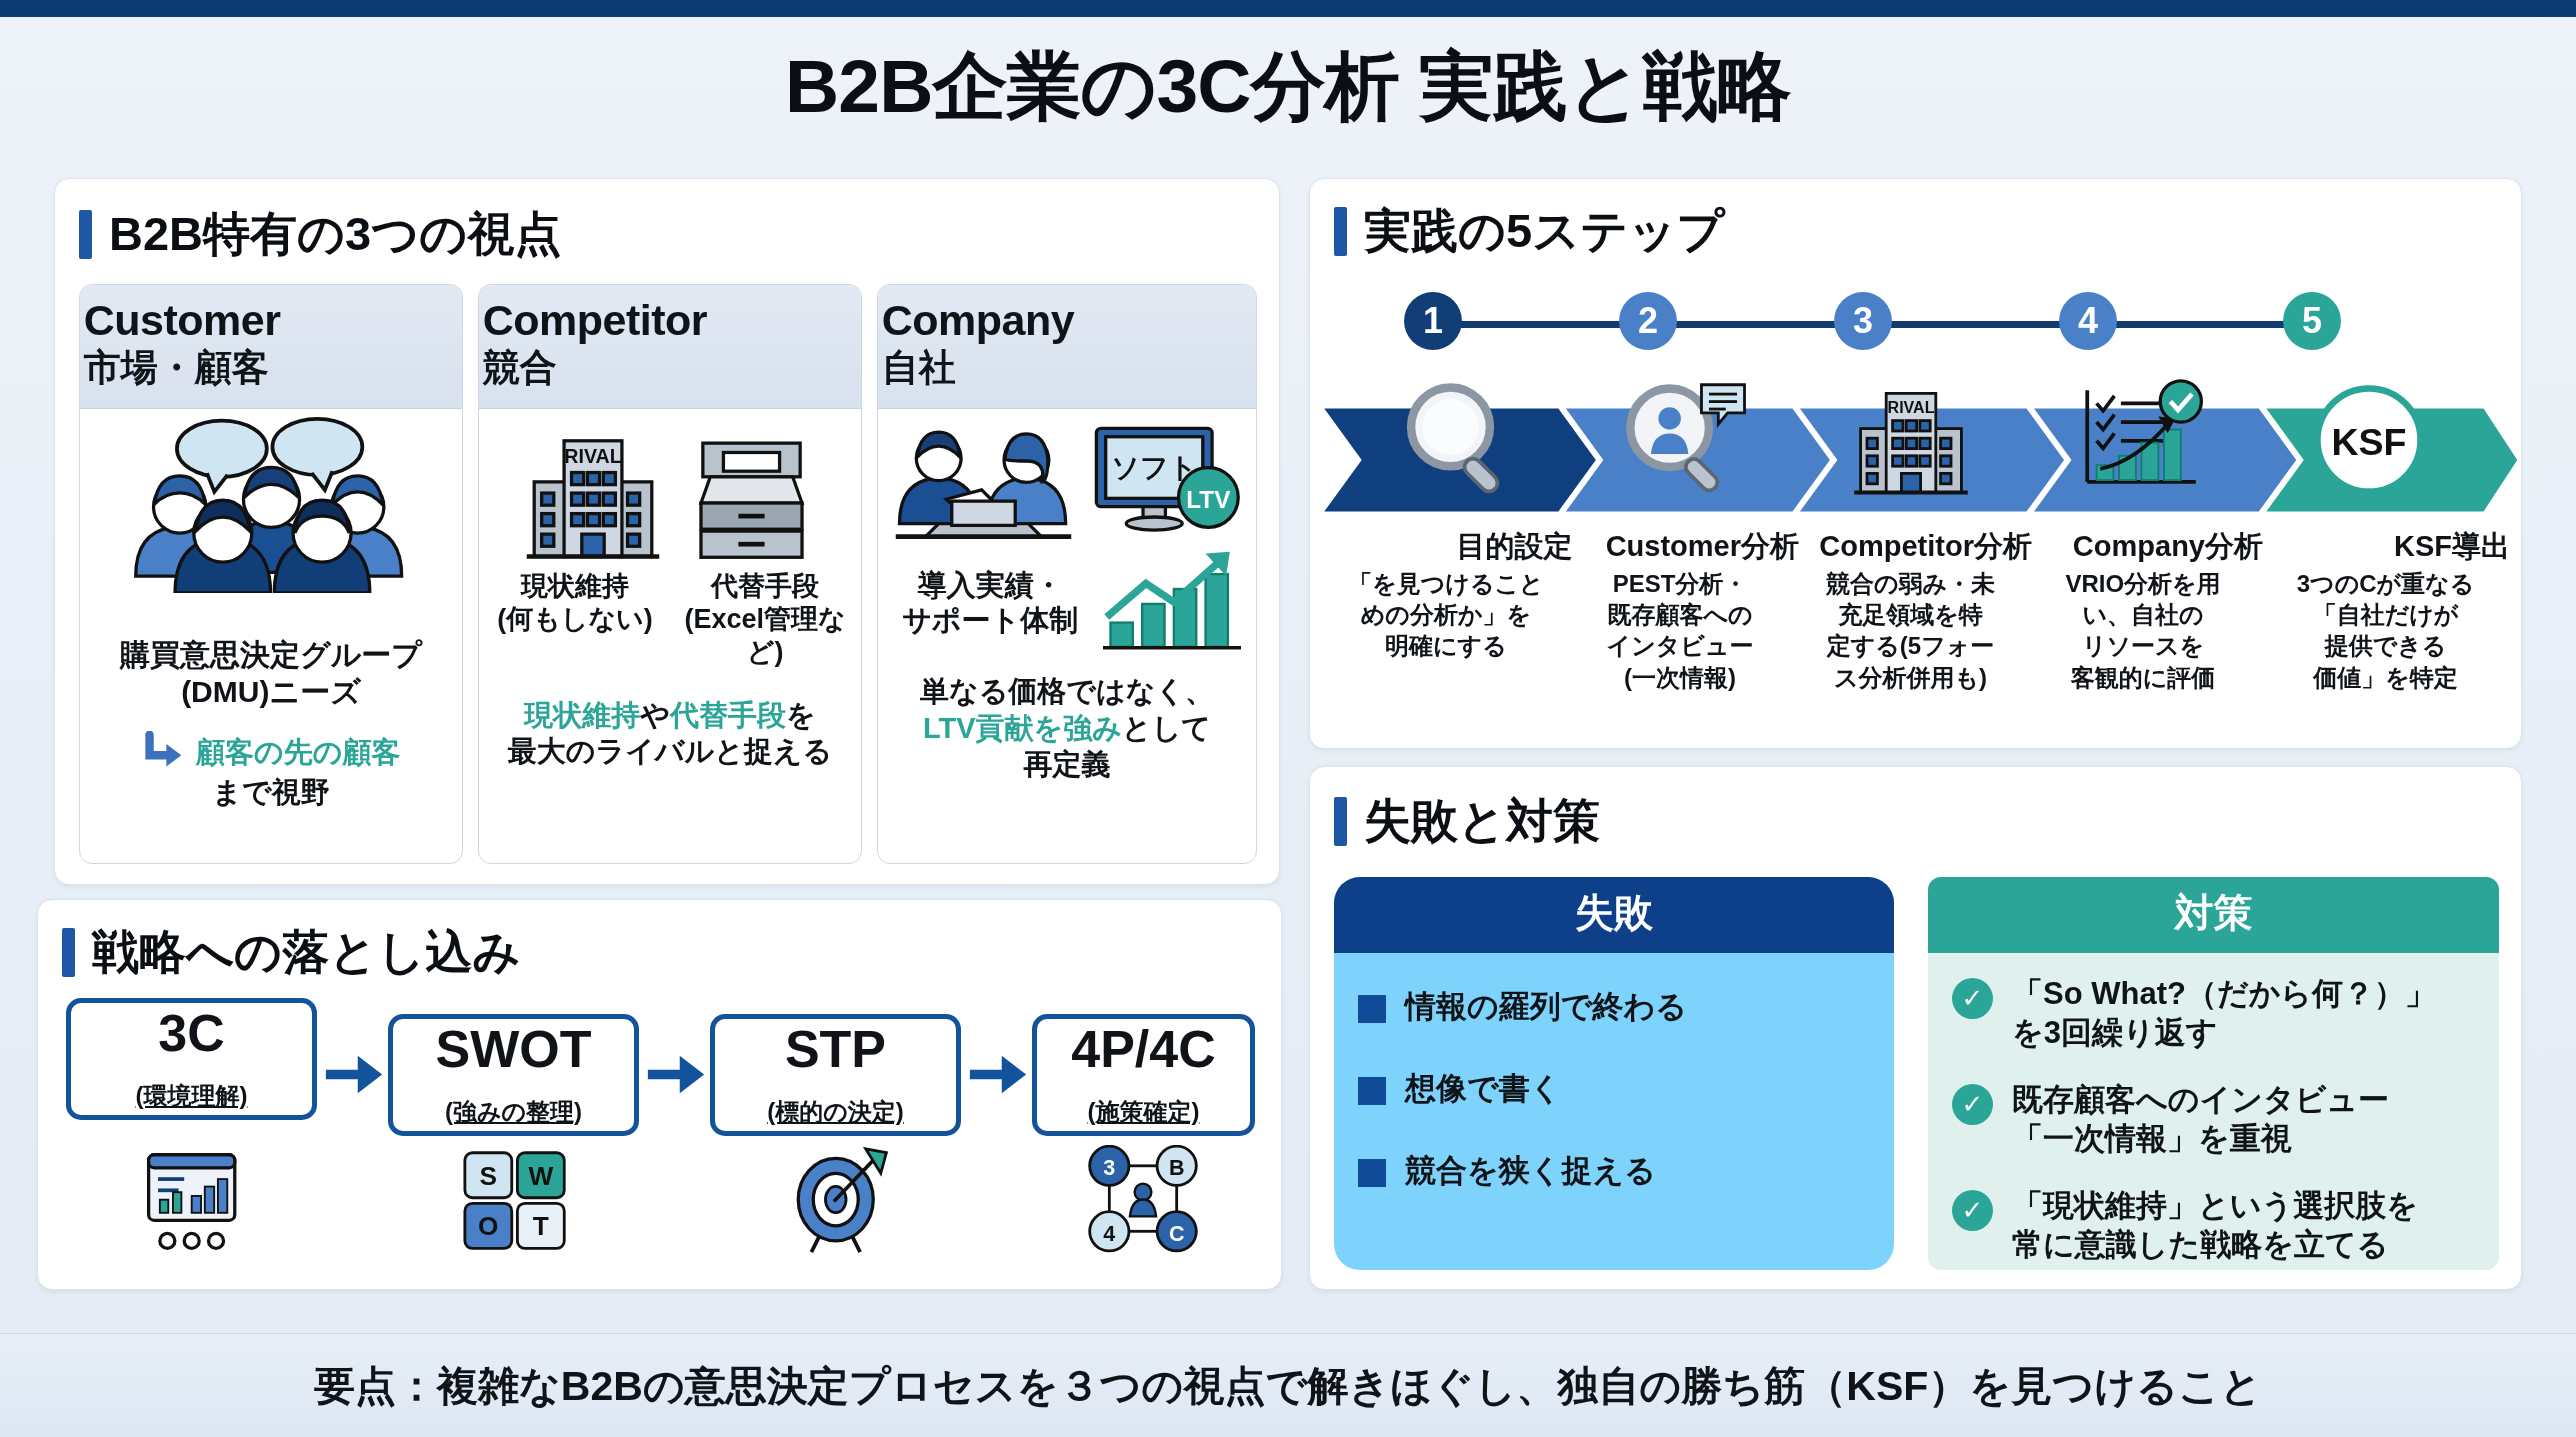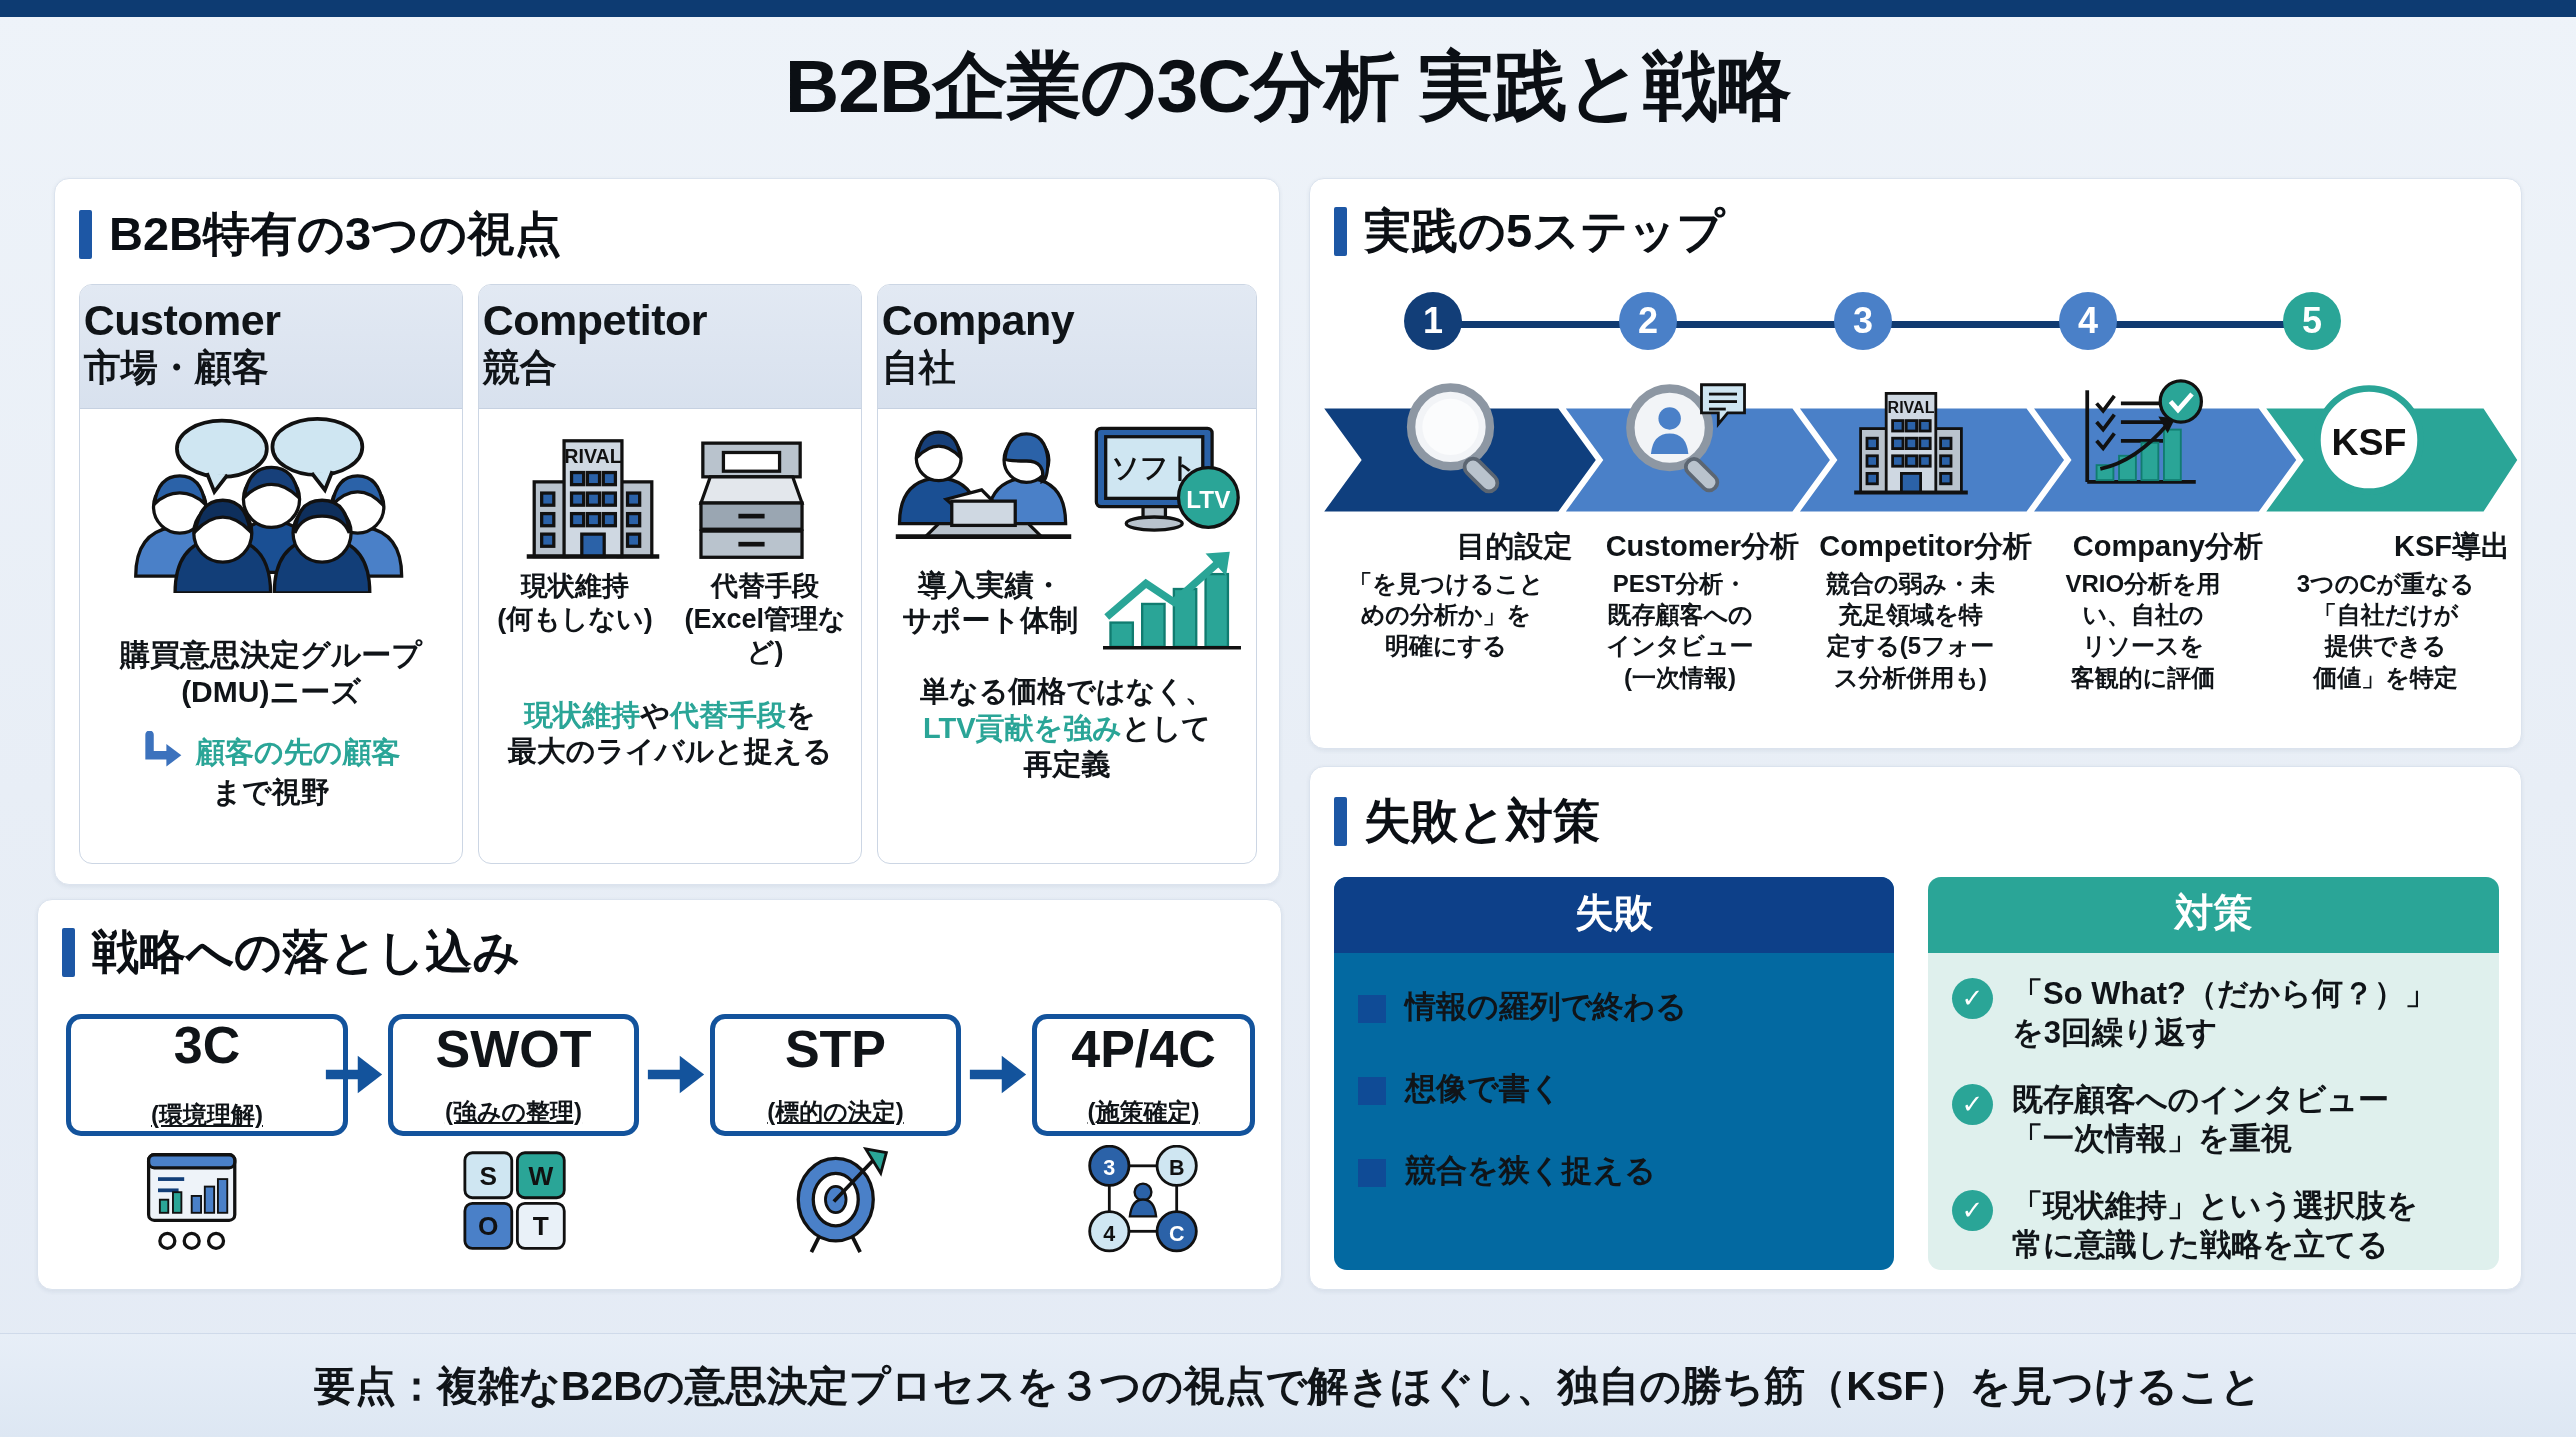--- a/index.html
+++ b/index.html
@@ -413,21 +413,21 @@
 提供できる
 価値」を特定</span></div>
 </div>
 
 <div class="panel" style="left:1309px; top:766px; width:1213px; height:524px;">
   <div class="sec-head" style="position:absolute; left:24px; top:22.5px;">
     <div class="sec-bar"></div>
     <div class="sec-title">失敗と対策</div>
   </div>
 
-  <div class="fc-card" style="left:24px; top:110px; width:560px; height:393px; background:#0369a1;">
+  <div class="fc-card" style="left:24px; top:110px; width:560px; height:393px; background:#7dd3fc;border-radius:26px;">
     <div class="fc-head" style="background:#0d4089;">失敗</div>
     <div class="fc-body" style="padding-top:34px;">
       <div class="fc-row" style="margin-bottom:43px;">
         <div class="fc-sq"></div>
         <div class="fc-txt">情報の羅列で終わる</div>
       </div>
       <div class="fc-row" style="margin-bottom:43px;">
         <div class="fc-sq"></div>
         <div class="fc-txt">想像で書く</div>
       </div>
@@ -459,21 +459,21 @@
     </div>
   </div>
 </div>
 
 <div class="panel" style="left:37px; top:899px; width:1245px; height:391px;">
   <div class="sec-head" style="position:absolute; left:24px; top:20.6px;">
     <div class="sec-bar"></div>
     <div class="sec-title">戦略への落とし込み</div>
   </div>
 
-  <div class="st-box" style="left:28px; top:114px; width:282px; height:122px;justify-content:space-between;">
+  <div class="st-box" style="left:28px; top:98px; width:251px; height:122px;">
     <div class="st-main">3C</div>
     <div class="st-sub">(環境理解)</div>
   </div>
   <span class="st-arrow" style="left:286px; top:150px;">
     <svg width="60" height="49" viewBox="0 0 64 52">
         <path d="M2 26 h40" stroke="#13539c" stroke-width="10"></path>
         <path d="M36 6 l26 20 l-26 20z" fill="#13539c"></path>
       </svg>
   </span>
 

